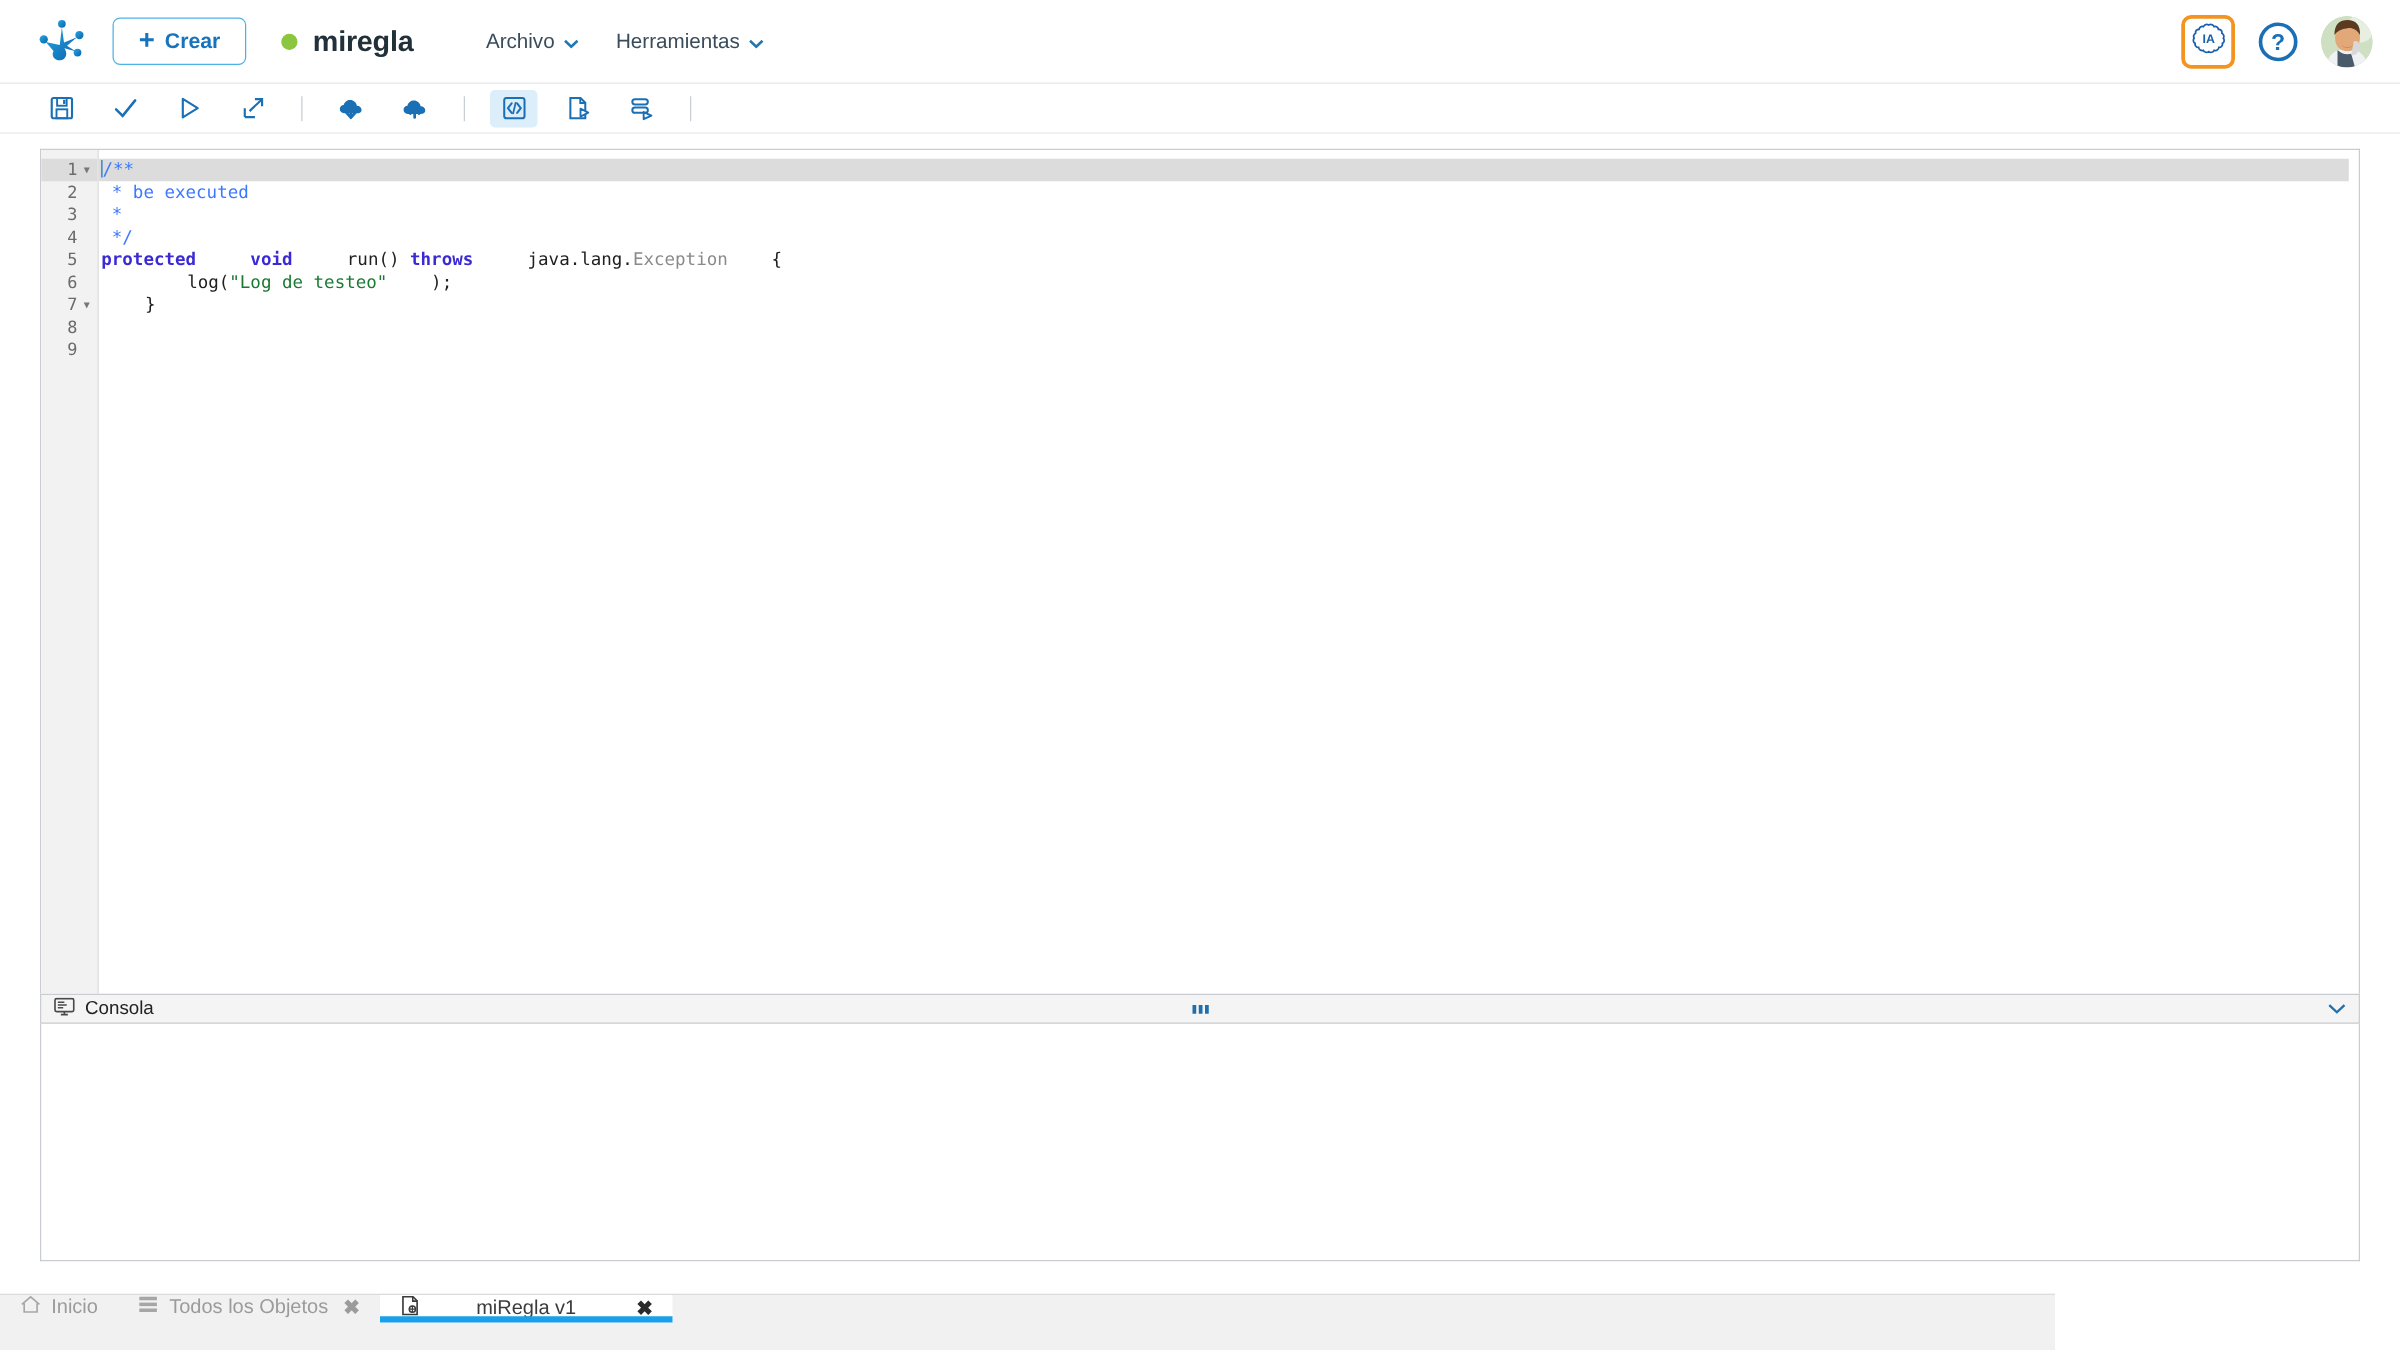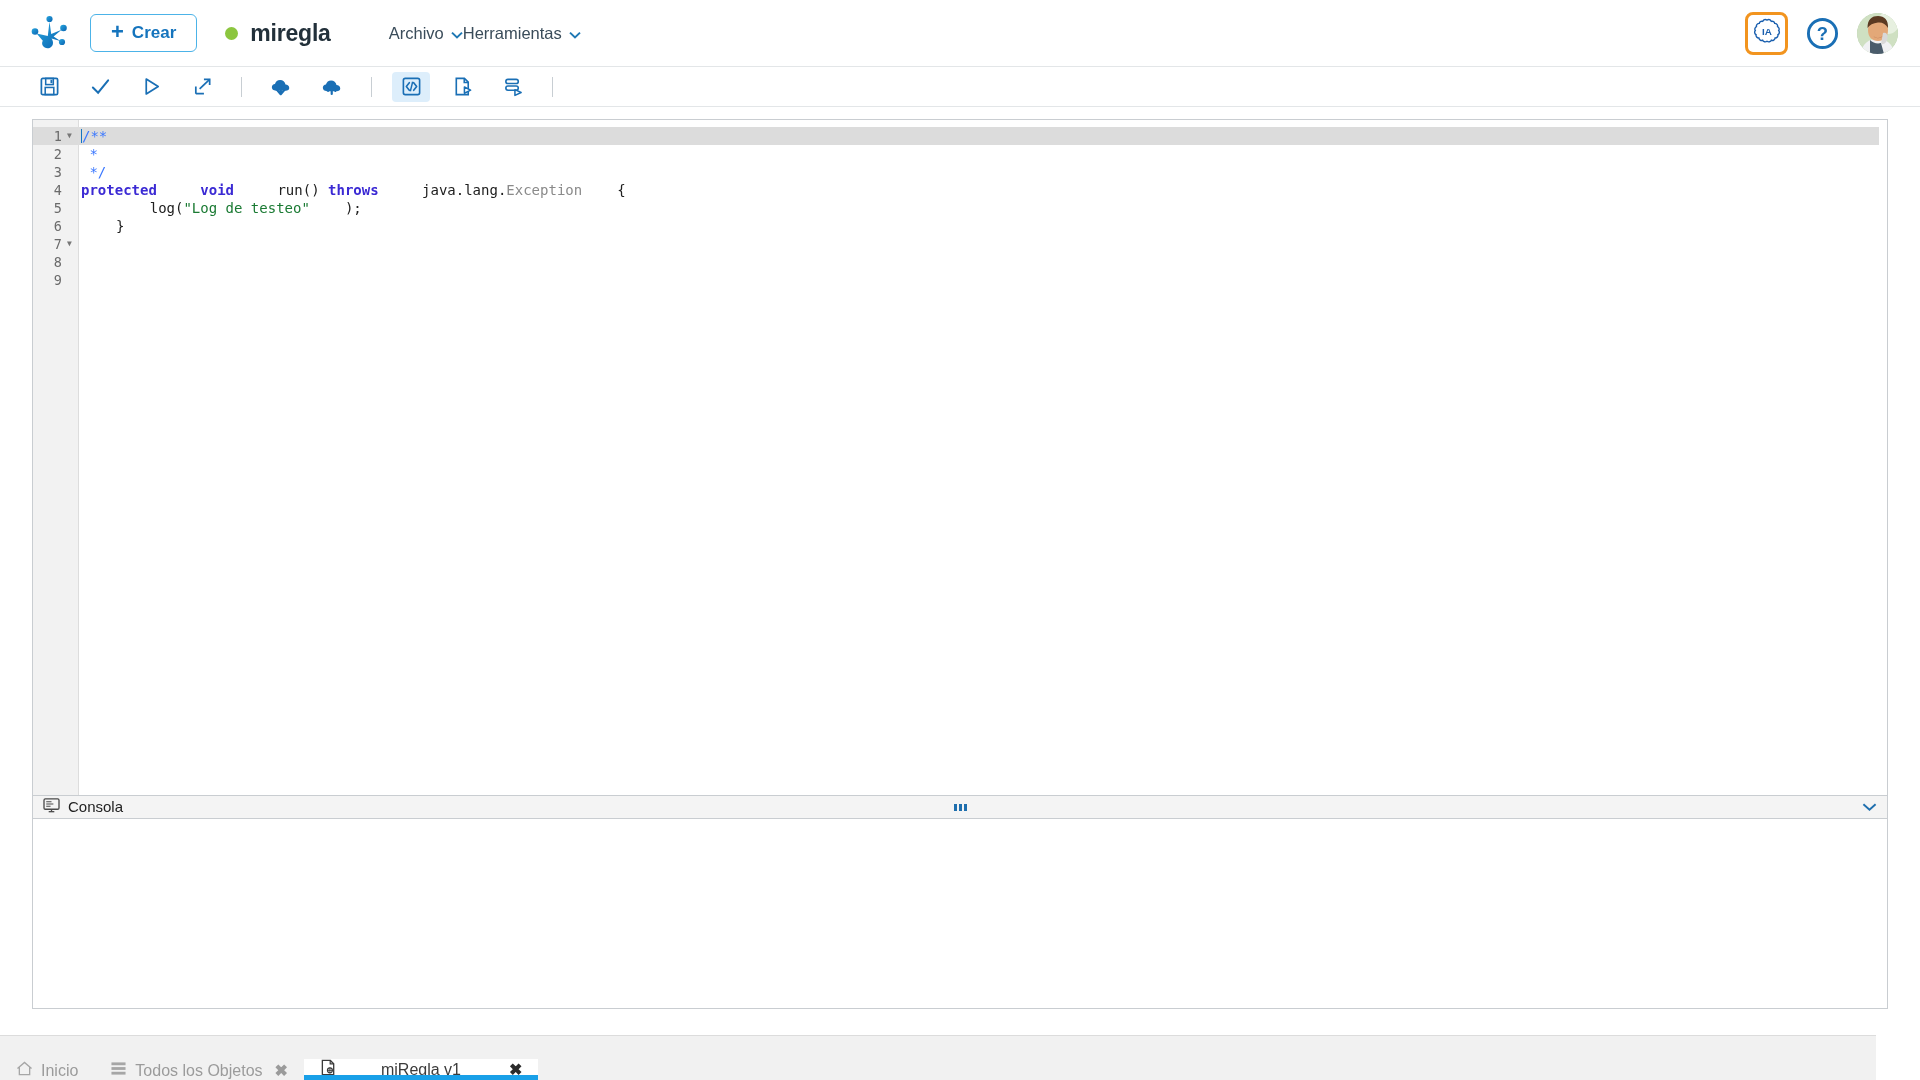--- a/index.html
+++ b/index.html
@@ -43,21 +43,21 @@
     margin-left: 28px;
   }
   #status-dot {
     width: 13px; height: 13px; border-radius: 50%;
     background: #8cc63f;
   }
   #doc-title {
     font-size: 23px; font-weight: bold; color: #22303a;
     letter-spacing: -0.2px;
   }
-  #menus { display: flex; align-items: center; margin-left: 58px; }
+  #menus { display: flex; align-items: center; gap: 30px; margin-left: 58px; }
   .menu-item {
     display: flex; align-items: center; gap: 7px;
     font-size: 16.5px; color: #3a4c5a;
     cursor: pointer; white-space: nowrap;
   }
   .menu-item .caret { color: #1f78b4; font-size: 13px; margin-top: 2px; }
   #header-right {
     margin-left: auto;
     display: flex; align-items: center; gap: 18px; padding-left: 35px;
   }
@@ -191,24 +191,24 @@
   #console-body {
     height: 190px;
     background: #ffffff;
     border: 1px solid #c9cdd1;
     border-top: none;
   }
 
   
   #tabbar {
     position: absolute; left: 0; bottom: 0;
-    width: 1876px; height: 45px;
+    width: 1644px; height: 45px;
     background: #f1f1f1;
     border-top: 1px solid #dcdcdc;
-    display: flex; align-items: flex-end;
+    display: flex; align-items: flex-start;
   }
   .tab {
     display: flex; align-items: center; gap: 8px;
     padding: 0 16px;
     font-size: 16px; color: #9b9b9b;
     cursor: pointer; position: relative;
     white-space: nowrap;
   }
   .tab .tab-close {
     font-size: 16px; font-weight: bold; color: #9b9b9b;
@@ -433,20 +433,21 @@
           <span class="num">8</span>
           <span class="fold"></span>
         </div>
         <div class="gl">
           <span class="num">9</span>
           <span class="fold"></span>
         </div>
       </div>
     <div id="code-area">
         <div class="cl cur"><span class="caret-bar"></span><span class="tok-cmt">/**</span></div>
+        <div class="cl"><span class="tok-cmt"> * be executed</span></div>
         <div class="cl"><span class="tok-cmt"> *</span></div>
         <div class="cl"><span class="tok-cmt"> */</span></div>
         <div class="cl"><span class="tok-kw">protected</span><span class="tok-plain"> </span><span class="tok-kw">void</span><span class="tok-plain"> run() </span><span class="tok-kw">throws</span><span class="tok-plain"> java.lang.</span><span class="tok-dim">Exception</span><span class="tok-plain">{</span></div>
         <div class="cl"><span class="tok-plain">    log(</span><span class="tok-str">"Log de testeo"</span><span class="tok-plain">);</span></div>
         <div class="cl"><span class="tok-plain">}</span></div>
       </div>
   </div>
 
   <div id="console-bar">
     <div id="console-label">

